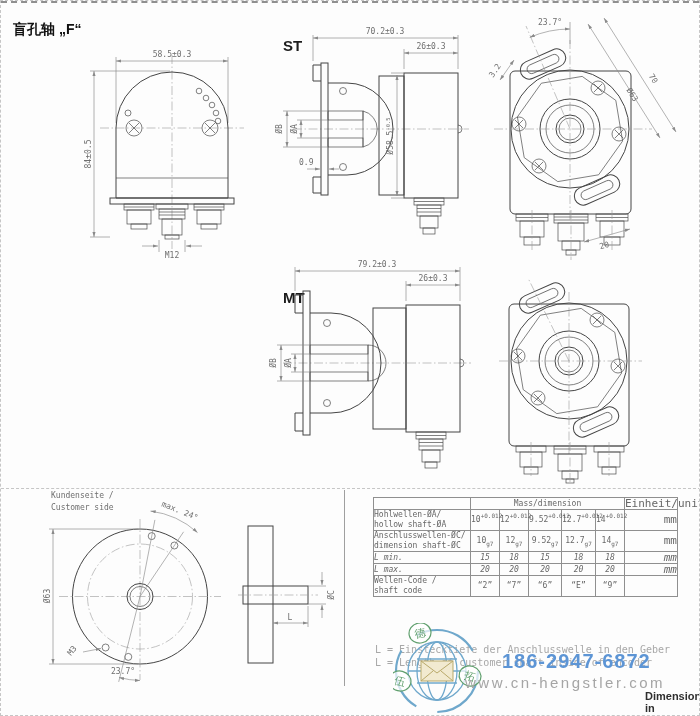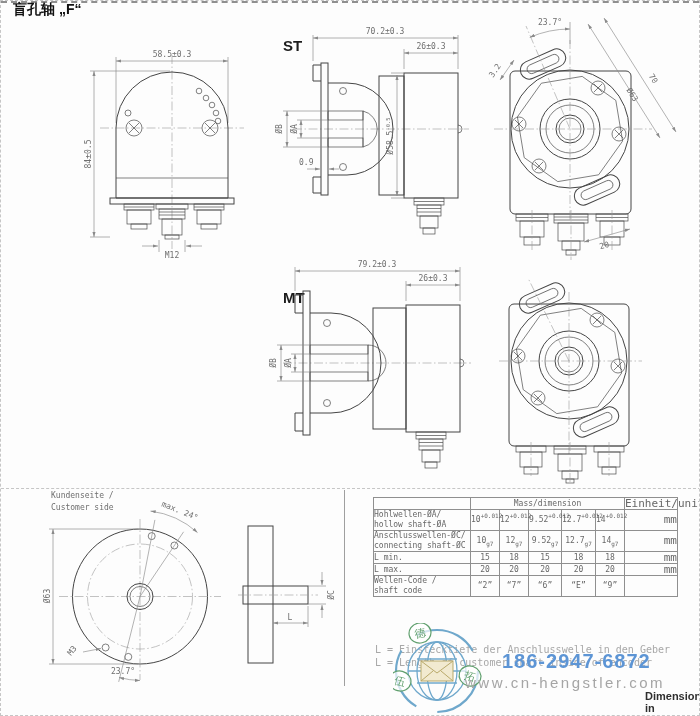--- a/index.html
+++ b/index.html
@@ -1,40 +1,40 @@
 <!DOCTYPE html>
 <html><head>
 <meta charset="utf-8">
 <style>
   html,body{margin:0;padding:0;background:#fff;}
   #page{position:relative;width:700px;height:716px;background:#fdfdfd;overflow:hidden;
         box-sizing:border-box;border:1px dashed #c6c6c6;font-family:"DejaVu Sans Mono",monospace;}
   .top-edge{position:absolute;top:0;left:0;width:100%;border-top:2px dashed #8f8f8f;}
   .abs{position:absolute;}
-  #title{left:12px;top:0;font:bold 14px "Liberation Sans",sans-serif;color:#111;}
+  #title{left:12px;top:20px;font:bold 14px "Liberation Sans",sans-serif;color:#111;}
   
   .o{stroke:#454545;stroke-width:1;fill:none;}
   .o2{stroke:#4a4a4a;stroke-width:.7;fill:none;}
   .d{stroke:#8a8a8a;stroke-width:.65;fill:none;}
   .c{stroke:#9a9a9a;stroke-width:.6;fill:none;stroke-dasharray:9 2.5 1.5 2.5;}
   svg text{font-family:"DejaVu Sans Mono",monospace;fill:#6e6e6e;}
   .dt{font-size:8px;}
   .vl{font:bold 15px "Liberation Sans",sans-serif;fill:#1c1c1c;}
   
   #sep-h{left:0;top:487px;width:700px;border-top:1px dashed #c6c6c6;}
   #divider{left:343px;top:489px;width:1px;height:196px;background:#9f9f9f;}
   
   #dimtable{position:absolute;left:372px;top:496px;width:304px;border-collapse:collapse;
             table-layout:fixed;font-size:8px;color:#676767;}
   #dimtable td{border:1px solid #8f8f8f;padding:0 0;line-height:10px;}
   #dimtable td.v{text-align:center;}
   #dimtable td.u{text-align:right;font-size:11px;}
   #dimtable .hd{text-align:center;height:12px;}
   #dimtable .lr{height:20px;}
-  #dimtable .sr{height:12px;}
+  #dimtable .sr{height:12px;font-style:italic;}
   #dimtable sup{font-size:6px;vertical-align:super;line-height:0;}
   #dimtable sub{font-size:6px;vertical-align:sub;line-height:0;}
   
   #notes{left:374px;top:642px;font-size:10px;line-height:13px;color:#a8a8a8;white-space:nowrap;}
   
   #wm-company{left:466px;top:627px;font:bold 20px "Liberation Sans",sans-serif;color:#55a06a;letter-spacing:1px;}
   #wm-phone{left:465px;top:649px;font:bold 20px "Liberation Sans",sans-serif;color:#5d95d5;letter-spacing:1px;margin-left:36px;}
   #wm-web{left:464px;top:673px;font:15px "Liberation Sans",sans-serif;color:#a5a5a5;letter-spacing:2.5px;}
   #wm-dims{left:597px;top:689px;font:bold 11px "Liberation Sans",sans-serif;color:#2f2f2f;padding-left:47px;}
   .stamp-t{font-size:11px;fill:#5f9f6d;font-family:"Liberation Serif",serif;}
@@ -472,21 +472,21 @@
       <td class="v"><span>10</span><sup>+0.012</sup></td>
       <td class="v"><span>12</span><sup>+0.012</sup></td>
       <td class="v"><span>9.52</span><sup>+0.012</sup></td>
       <td class="v"><span>12.7</span><sup>+0.012</sup></td>
       <td class="v"><span>14</span><sup>+0.012</sup></td>
       <td class="u">mm</td>
     </tr>
     <tr class="lr">
       <td>
             <div>Anschlusswellen-ØC/</div>
-            <div>connecting shaft-ØC</div>
+            <div>dimension shaft-ØC</div>
           </td>
       <td class="v"><span>10</span><sub>g7</sub></td>
       <td class="v"><span>12</span><sub>g7</sub></td>
       <td class="v"><span>9.52</span><sub>g7</sub></td>
       <td class="v"><span>12.7</span><sub>g7</sub></td>
       <td class="v"><span>14</span><sub>g7</sub></td>
       <td class="u">mm</td>
     </tr>
     <tr class="sr">
       <td>L min.</td>

